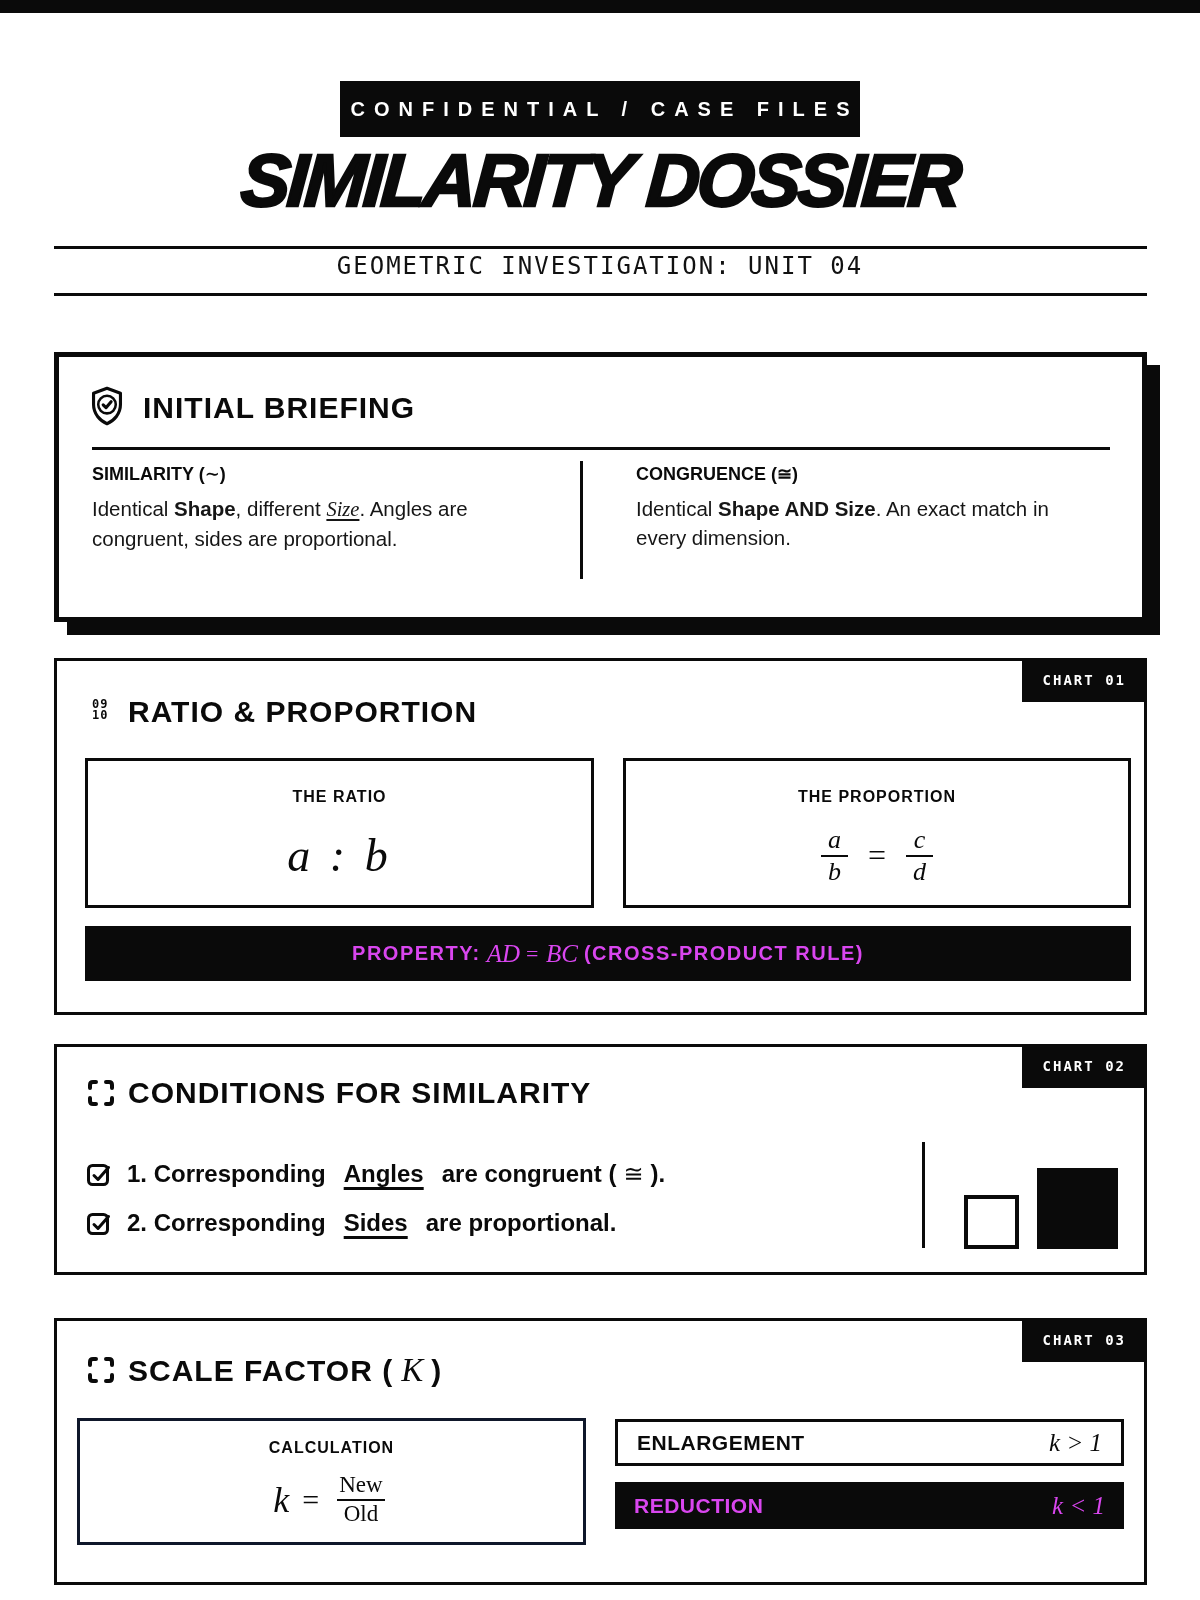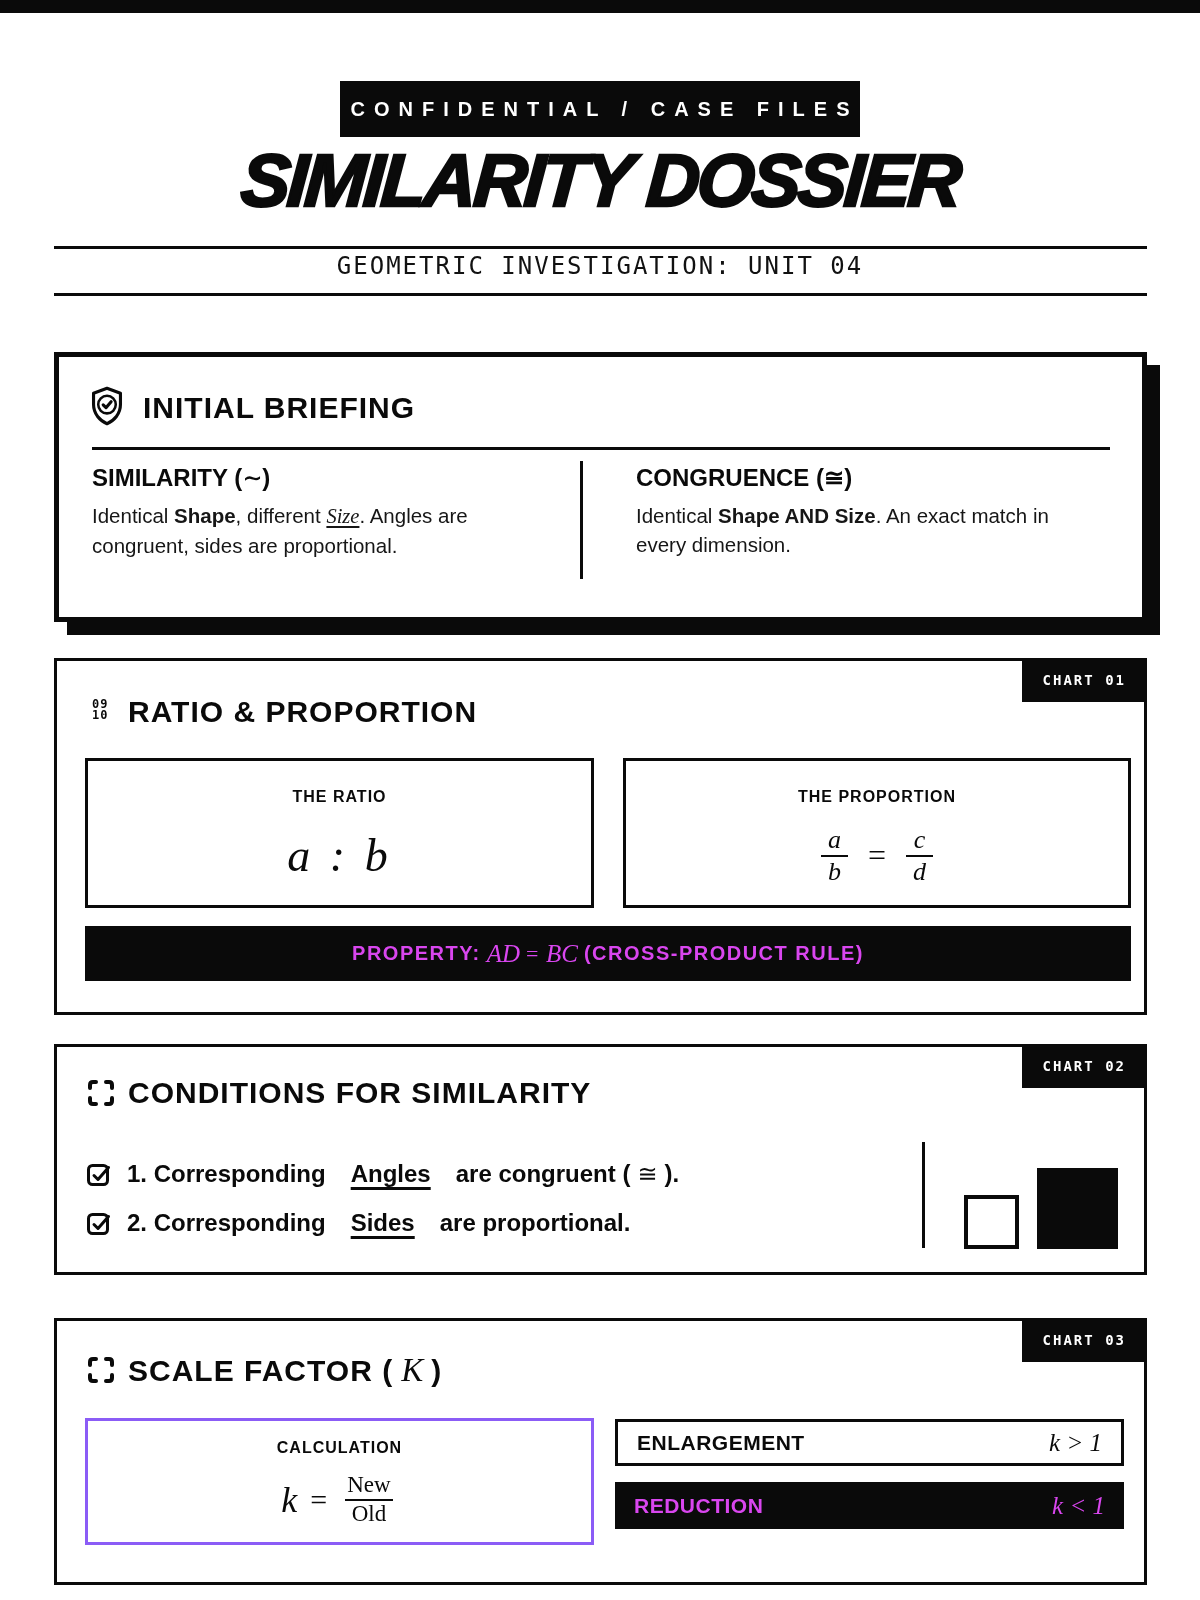--- a/index.html
+++ b/index.html
@@ -35,21 +35,21 @@
   .sec-heading{position:absolute;font-size:30px;font-weight:900;letter-spacing:1px;white-space:nowrap;}
 
   
   .shield-icon{position:absolute;left:31px;top:29px;width:34px;height:40px;}
   .brief-heading{left:84px;top:34px;}
   .brief-rule{position:absolute;left:33px;top:90px;width:1018px;height:3px;background:#0a0a0a;}
   .brief-col{position:absolute;top:106px;width:445px;}
   .brief-col-left{left:33px;}
   .brief-col-right{left:577px;}
   .col-divider{position:absolute;left:521px;top:104px;width:3px;height:118px;background:#0a0a0a;}
-  .term-title{font-size:24px;font-weight:bold;margin-bottom:9px;}
+  .term-title{font-size:18px;font-weight:bold;margin-bottom:9px;}
   .term-body{font-size:20.5px;line-height:29px;color:#161616;}
   .b{font-weight:bold;}
   .math{font-family:"Liberation Serif",serif;font-style:italic;}
   .msym{font-family:"DejaVu Serif","Liberation Serif",serif;font-style:normal;}
   .em-underline{font-family:"Liberation Serif",serif;font-style:italic;
                 text-decoration:underline;text-decoration-thickness:2px;text-underline-offset:3px;}
 
   
   .binary-icon{position:absolute;left:35px;top:38px;font-family:"DejaVu Sans Mono",monospace;
                font-size:12px;font-weight:bold;line-height:11px;letter-spacing:1px;}
@@ -73,32 +73,32 @@
   .property-bar .peq{font-family:"Liberation Serif",serif;font-weight:normal;font-size:22px;}
 
   
   .corner-icon{position:absolute;width:30px;height:30px;}
   .c2-corner{left:29px;top:31px;}
   .c2-heading{left:71px;top:29px;}
   .check-row{position:absolute;left:29px;display:flex;align-items:center;
              font-size:24px;font-weight:bold;white-space:nowrap;justify-content:space-between;}
   .check-row1{top:113px;} .check-row2{top:162px;}
   .checkbox-icon{width:26px;height:26px;margin-right:15px;flex:none;}
-  .kw{text-decoration:underline;text-decoration-thickness:2.5px;text-underline-offset:5px;margin:0 25px;}
+  .kw{text-decoration:underline;text-decoration-thickness:2.5px;text-underline-offset:5px;margin:0 18px;}
   .row-sym{font-family:"DejaVu Serif","Liberation Serif",serif;font-weight:normal;font-size:24px;margin:0 7px;}
   .decor-vline{position:absolute;left:865px;top:95px;width:3px;height:106px;background:#0a0a0a;}
   .decor-small{position:absolute;left:907px;top:148px;width:47px;height:46px;
                border:4px solid #0a0a0a;background:#ffffff;}
   .decor-big{position:absolute;left:980px;top:121px;width:81px;height:81px;background:#0a0a0a;}
 
   
   .c3-corner{left:29px;top:34px;}
   .c3-heading{left:71px;top:31px;}
   .c3-k{font-size:33px;font-weight:normal;letter-spacing:0;margin:0 8px;}
-  .calc-box{position:absolute;left:28px;top:97px;width:509px;height:127px;border:3px solid #8b5cf6;
+  .calc-box{position:absolute;left:20px;top:97px;width:509px;height:127px;border:3px solid #0f172a;
             box-sizing:border-box;display:flex;flex-direction:column;align-items:center;}
   .calc-label{margin-top:18px;font-size:16px;font-weight:bold;letter-spacing:1px;}
   .calc-formula{flex:1;display:flex;align-items:center;justify-content:center;gap:13px;}
   .calc-k{font-size:36px;}
   .calc-eq{font-family:"Liberation Serif",serif;font-size:30px;}
   .calc-frac{font-family:"Liberation Serif",serif;font-size:23px;}
   .k-row{position:absolute;left:558px;width:509px;height:47px;box-sizing:border-box;
          display:flex;align-items:center;justify-content:space-between;padding:0 19px;}
   .k-row-light{top:98px;border:3px solid #0a0a0a;background:#ffffff;}
   .k-row-dark{top:161px;background:#0a0a0a;color:#d946ef;}

